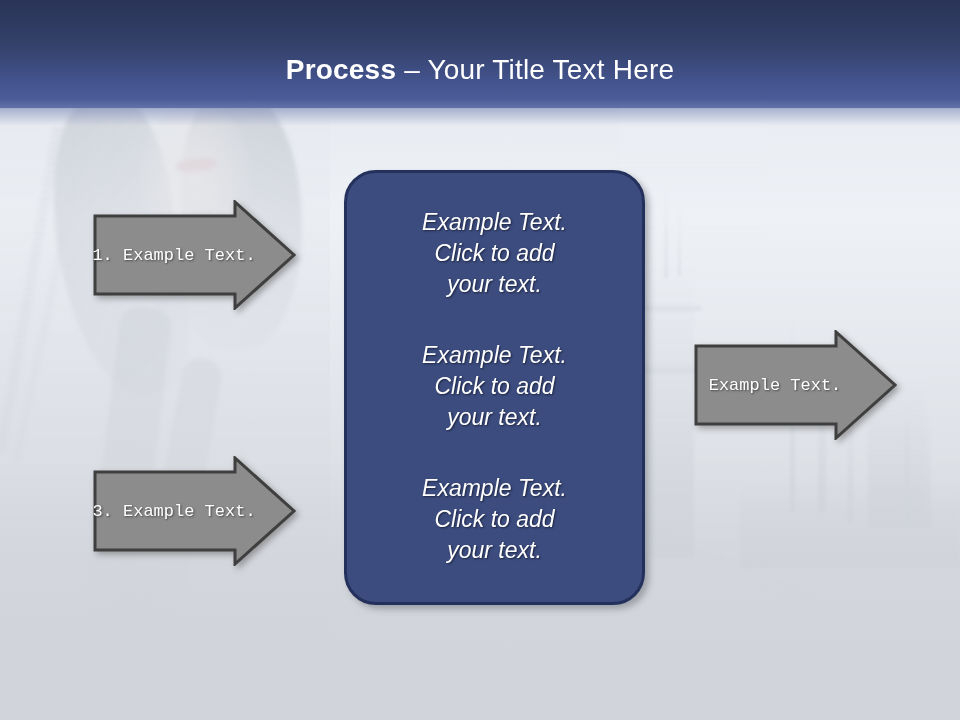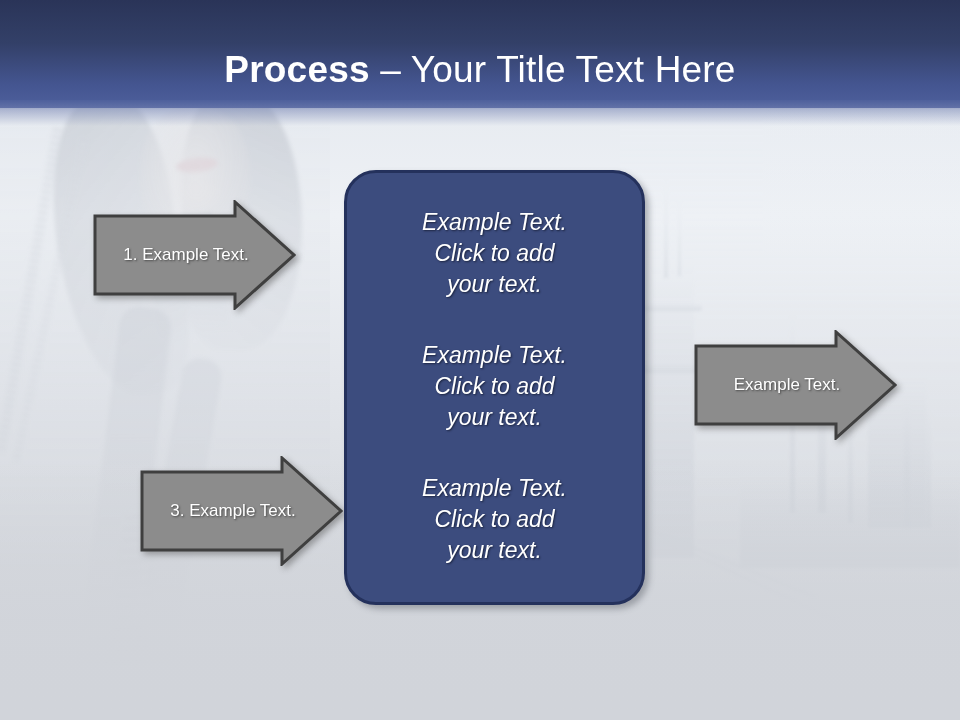--- a/index.html
+++ b/index.html
@@ -107,54 +107,55 @@
     left: 0; top: 100px;
     width: 960px; height: 26px;
     background: linear-gradient(to bottom, rgba(78,96,156,1) 0%, rgba(120,134,180,.55) 35%, rgba(214,220,230,0) 100%);
   }
   .title {
     position: absolute;
     left: 0; top: 50px;
     width: 960px;
     text-align: center;
     color: #ffffff;
-    font-size: 37px;
+    font-size: 28px;
     line-height: 40px;
     letter-spacing: .2px;
     white-space: nowrap;
   }
   .title .t-bold { font-weight: bold; }
   .title .t-rest { font-weight: normal; }
 
   
   .arrow {
     position: absolute;
     width: 203px;
     height: 110px;
     filter: drop-shadow(3px 3px 3px rgba(70,70,70,.45));
   }
   .arrow svg { display: block; width: 100%; height: 100%; }
   .arrow-label {
     position: absolute;
-    left: 12px; top: 0;
+    left: 0; top: 0;
     width: 152px;
     height: 110px;
     display: flex;
     align-items: center;
     justify-content: center;
     color: #ffffff;
     font-size: 17px;
     text-shadow: 1px 1px 2px rgba(60,60,60,.85);
     white-space: nowrap;
     padding-left: 10px;
     box-sizing: border-box;
+    font-family: Liberation Mono, monospace;
   }
   #arrow-1 { left: 93px;  top: 200px; }
   #arrow-2 { left: 93px;  top: 328px; }
-  #arrow-3 { left: 93px;  top: 456px; margin-left: 47px; }
+  #arrow-3 { left: 93px;  top: 456px; }
   #arrow-out { left: 694px; top: 330px; }
 
   
   .panel {
     position: absolute;
     left: 344px; top: 170px;
     width: 301px; height: 435px;
     background: #3c4c7e;
     border: 3px solid #24315c;
     border-radius: 32px;

